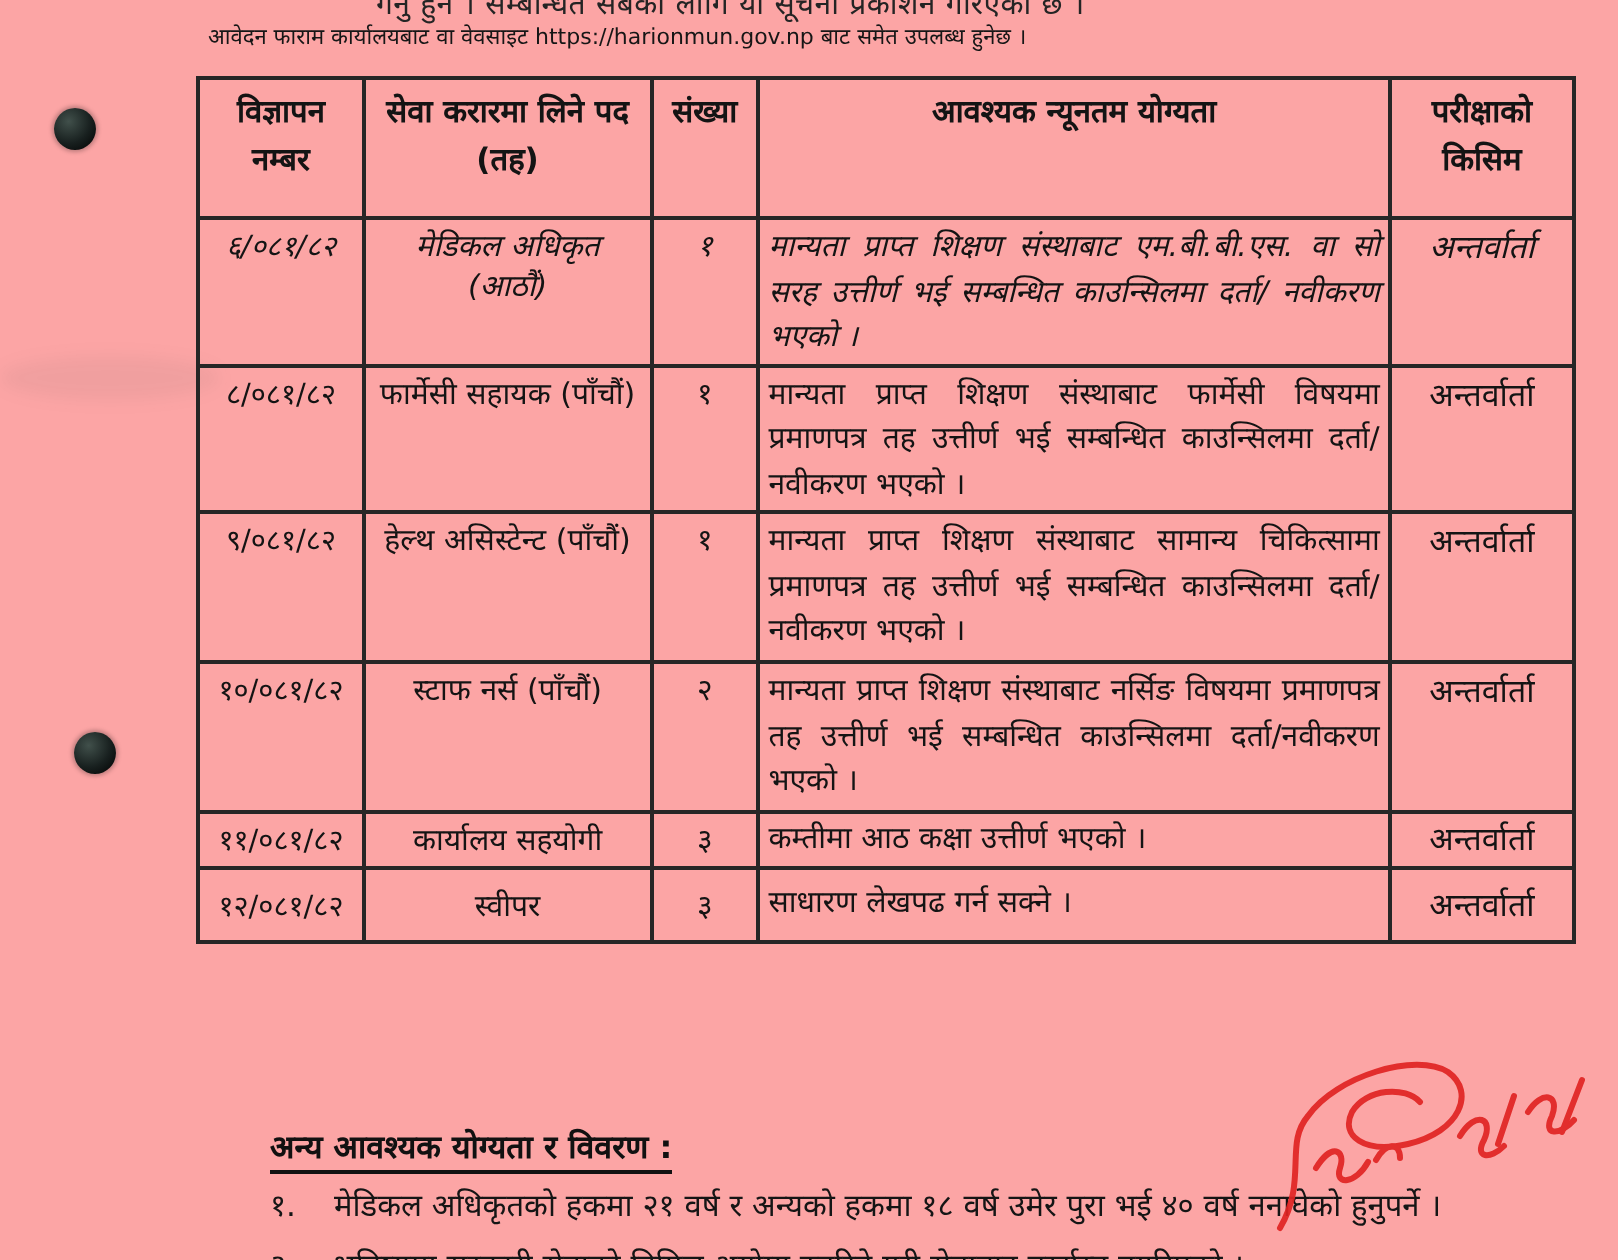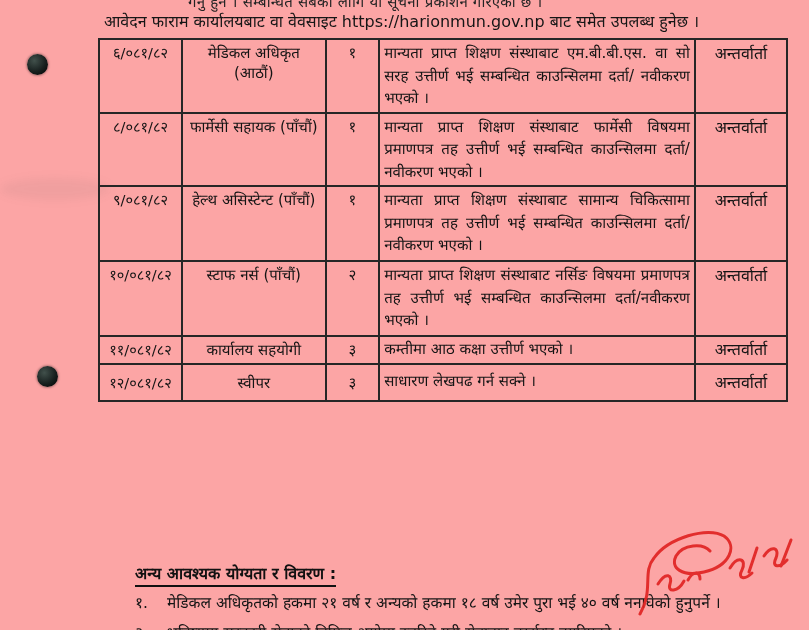--- a/index.html
+++ b/index.html
@@ -24,39 +24,39 @@
   .smudge{
     position:absolute;left:0px;top:178px;width:110px;height:22px;border-radius:50%;
     background:rgba(90,90,90,0.07);filter:blur(4px);
   }
   .topline{
     position:absolute;left:188px;top:-9px;width:600px;
     font-size:15px;white-space:nowrap;letter-spacing:0.2px;color:#242424;
   }
   .introline{
     position:absolute;left:104px;top:10px;width:690px;
-    font-size:16px;white-space:nowrap;color:#161616;
+    font-size:11px;white-space:nowrap;color:#161616;
   }
   table.vacancy{
     position:absolute;left:98px;top:38px;width:690px;
     border-collapse:collapse;table-layout:fixed;
     font-size:15px;color:#141414;
   }
   table.vacancy td{
     border:2px solid #262626;padding:2px 4px;vertical-align:top;
     overflow:hidden;
   }
   td.c-adno{width:82px;text-align:center;padding-top:5px;font-size:14.5px;}
   td.c-pos {width:142px;text-align:center;padding-top:5px;}
   td.c-cnt {width:53px;text-align:center;padding-top:5px;}
   td.c-qual{width:312px;text-align:justify;padding:3px 8px 3px 8px;line-height:1.5;}
   td.c-exam{width:91px;text-align:center;padding-top:5px;font-size:16px;}
   tr.hdr td{font-weight:bold;text-align:center;font-size:15.5px;line-height:1.55;padding-top:4px;}
   tr.hrow0{height:70px;}
-  tr.hrow1{height:63px;}
+  tr.hrow1{height:63px;font-style:italic;}
   tr.hrow2{height:73px;}
   tr.hrow3{height:72px;}
   tr.hrow4{height:75px;}
   tr.hrow5{height:75px;}
   tr.hrow6{height:16px;}
   tr.hrow7{height:37px;}
   tr.hrow6 td, tr.hrow7 td{vertical-align:middle;padding-top:1px;}
   tr.hrow6 td.c-qual, tr.hrow7 td.c-qual{text-align:left;}
   .notes-heading{
     position:absolute;left:135px;top:562px;
@@ -90,20 +90,27 @@
 
   <table class="vacancy">
     <colgroup>
       <col style="width:82px">
         <col style="width:142px">
         <col style="width:53px">
         <col style="width:312px">
         <col style="width:91px">
     </colgroup>
     <tbody>
+        <tr class="hdr hrow0">
+      <td class="c-adno">विज्ञापन नम्बर</td>
+      <td class="c-pos">सेवा करारमा लिने पद (तह)</td>
+      <td class="c-cnt">संख्या</td>
+      <td class="c-qual" style="text-align:center;">आवश्यक न्यूनतम योग्यता</td>
+      <td class="c-exam">परीक्षाको किसिम</td>
+    </tr>
     <tr class="hrow1">
       <td class="c-adno">६/०८१/८२</td>
       <td class="c-pos">मेडिकल अधिकृत (आठौं)</td>
       <td class="c-cnt">१</td>
       <td class="c-qual">मान्यता प्राप्त शिक्षण संस्थाबाट एम.बी.बी.एस. वा सो सरह  उत्तीर्ण भई सम्बन्धित काउन्सिलमा दर्ता/ नवीकरण भएको ।</td>
       <td class="c-exam">अन्तर्वार्ता</td>
     </tr>
     <tr class="hrow3">
       <td class="c-adno">८/०८१/८२</td>
       <td class="c-pos">फार्मेसी सहायक (पाँचौं)</td>

